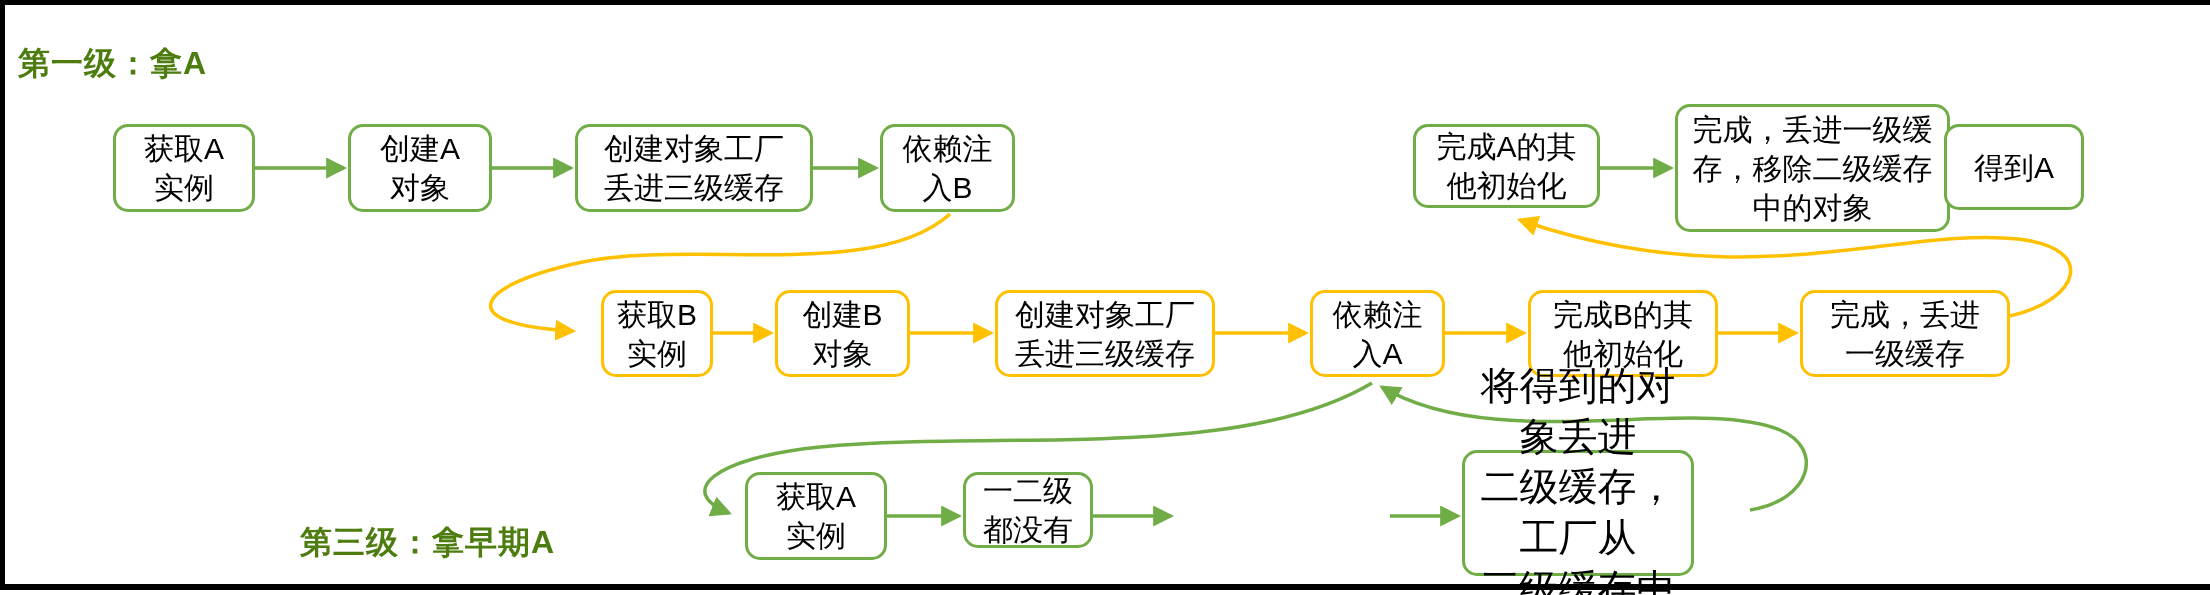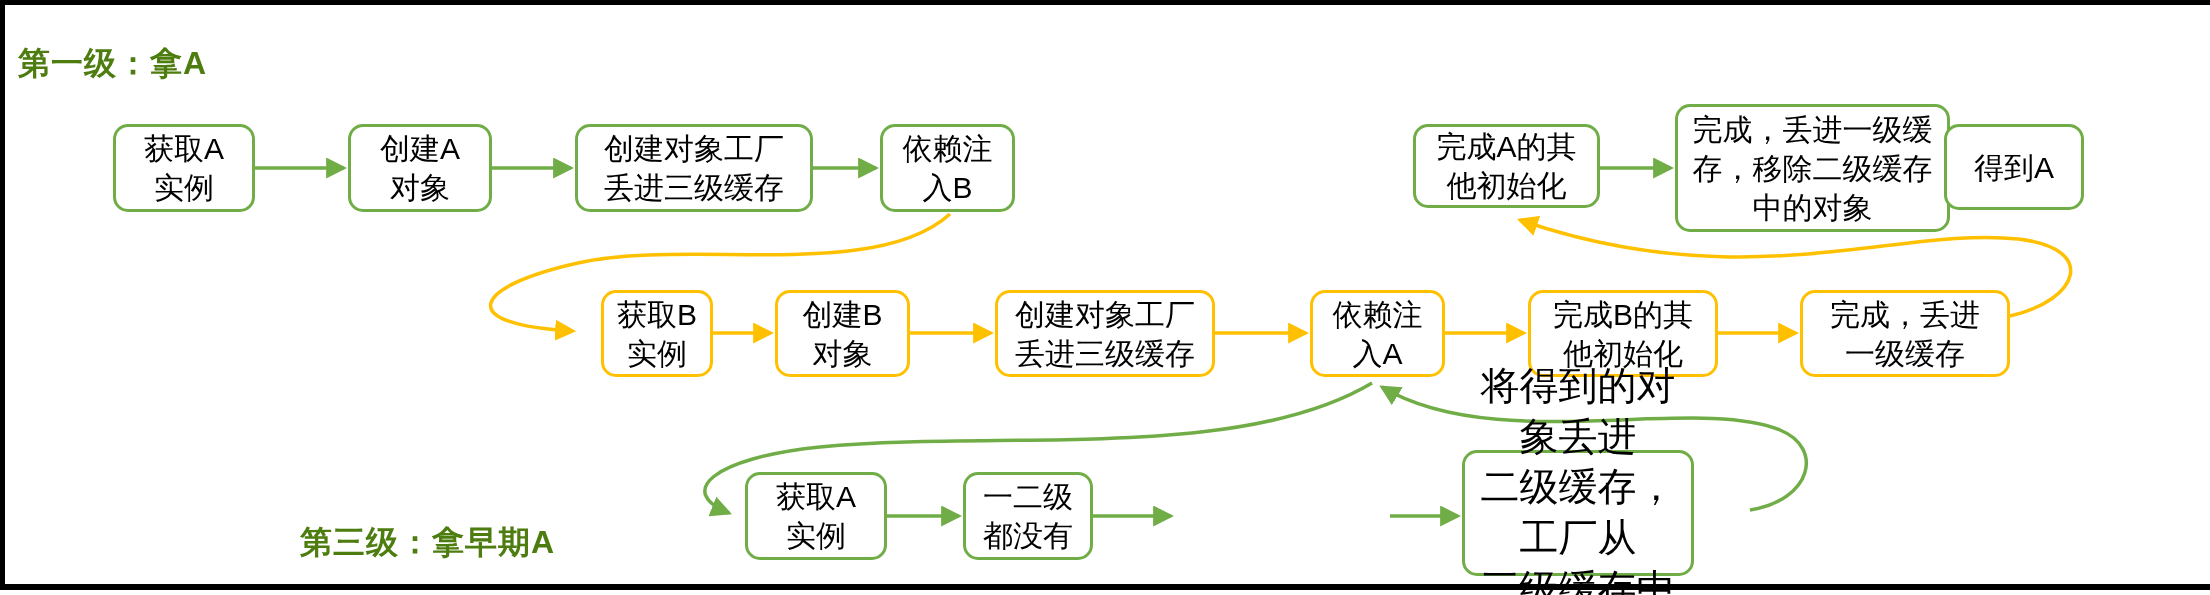--- a/index.html
+++ b/index.html
@@ -89,19 +89,19 @@
 丢进三级缓存</div>
   <div class="box yellow" style="left:1310px;top:290px;width:135px;height:87px;">依赖注
 入A</div>
   <div class="box yellow" style="left:1528px;top:290px;width:190px;height:87px;">完成B的其
 他初始化</div>
   <div class="box yellow" style="left:1800px;top:290px;width:210px;height:87px;">完成，丢进
 一级缓存</div>
 
   <div class="box green" style="left:745px;top:472px;width:142px;height:88px;">获取A
 实例</div>
-  <div class="box green" style="left:963px;top:472px;width:130px;height:88px;">一二级
+  <div class="box green" style="left:963px;top:472px;width:130px;height:76px;">一二级
 都没有</div>
   <div class="box green" style="left:1462px;top:450px;width:232px;height:126px;font-size:39px;">将得到的对象丢进
 二级缓存，工厂从
 三级缓存中移除</div>
 
 </div>
 
 </body></html>

